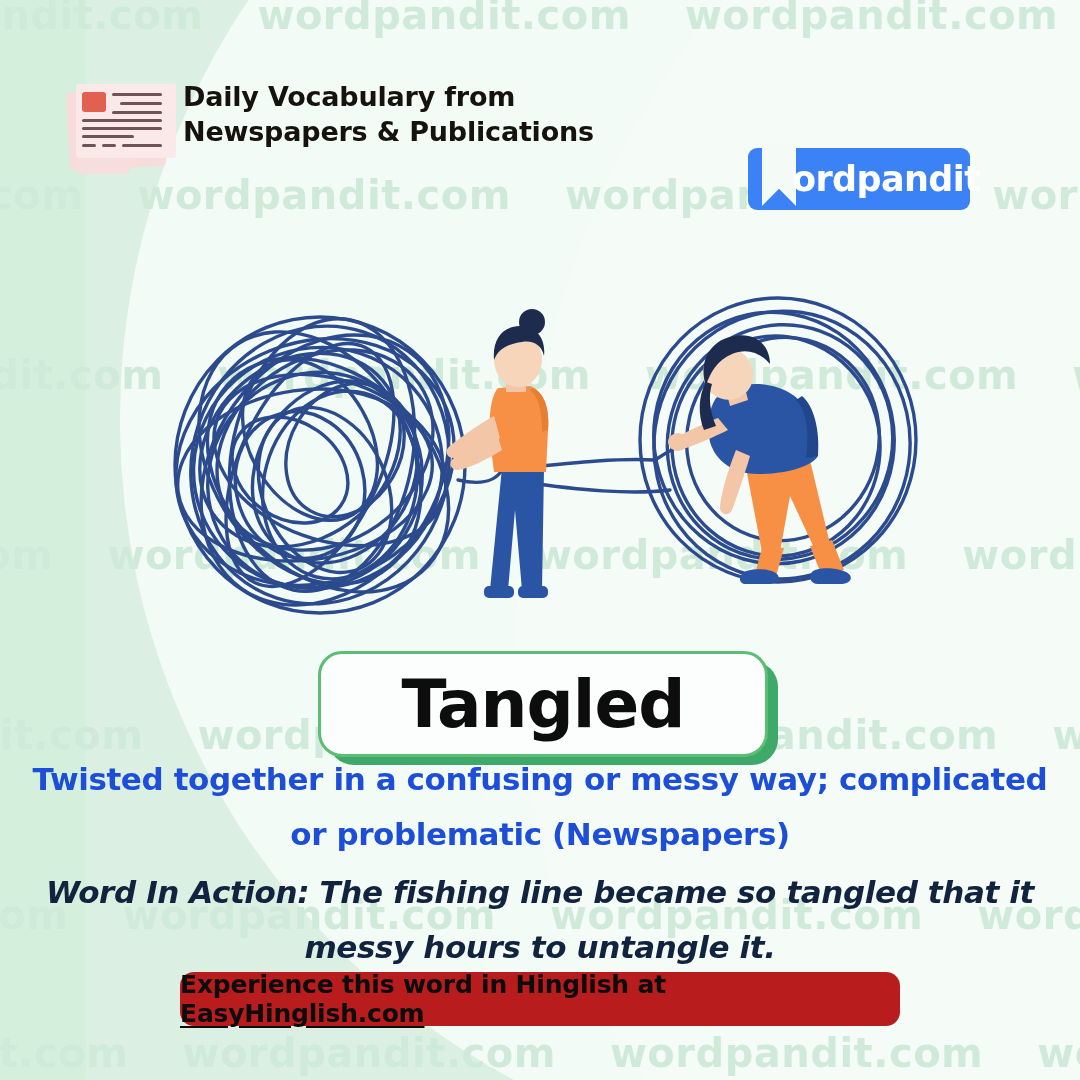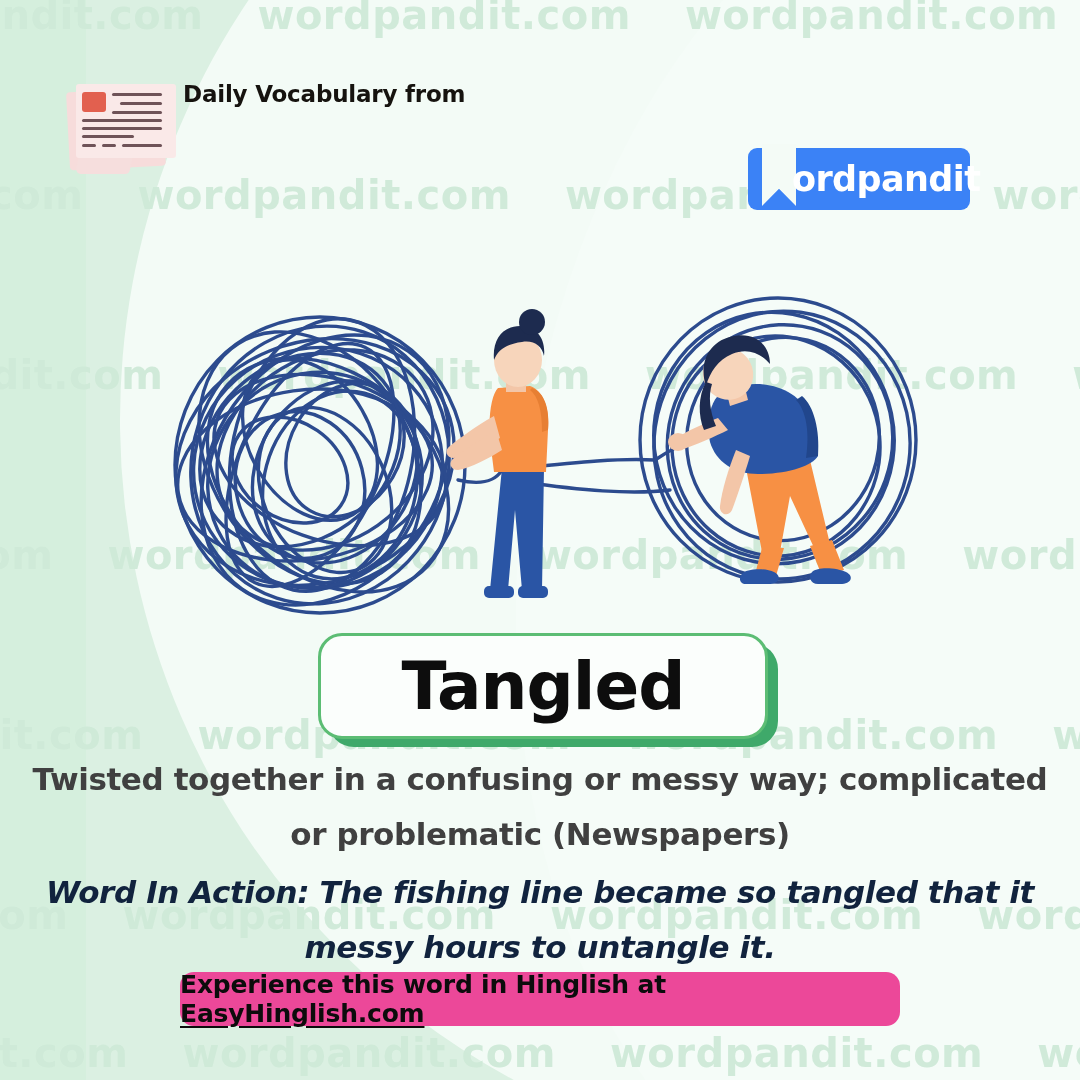--- a/index.html
+++ b/index.html
@@ -62,21 +62,21 @@
     background:#fae9e8;border-radius:3px;
   }
   .ni-block{
     position:absolute;left:6px;top:8px;width:24px;height:20px;
     background:#e2604f;border-radius:3px;
   }
   .ni-line{position:absolute;height:3px;background:#6f5358;border-radius:2px;}
 
   .header-title{
     position:absolute;left:183px;top:18px;
-    font-size:23px;font-weight:800;line-height:1.28;
+    font-size:27px;font-weight:800;line-height:1.28;
     color:#16130f;letter-spacing:-0.2px;
     font-family:"DejaVu Sans", sans-serif;
   }
 
   .logo{
     position:absolute;left:748px;top:86px;
     width:222px;height:62px;
     background:#3b82f6;border-radius:9px;
   }
   .logo-bookmark{
@@ -98,56 +98,56 @@
     color:#101010;font-size:31px;font-weight:800;
     letter-spacing:-.3px;
     font-family:"DejaVu Sans", sans-serif;
     white-space:nowrap;
   }
 
   
   .illus{position:absolute;left:150px;top:290px;width:790px;height:350px;}
 
   
-  .word-card-wrap{position:absolute;left:318px;top:633px;width:468px;height:108px;}
+  .word-card-wrap{position:absolute;left:318px;top:651px;width:468px;height:108px;}
   .word-card-shadow{
     position:absolute;left:10px;top:10px;width:450px;height:104px;
     background:#3fa96a;border-radius:26px;
   }
   .word-card{
     position:absolute;left:0;top:0;width:444px;height:100px;
     background:#fbfefc;border:3px solid #5cbd74;border-radius:24px;
     display:flex;align-items:center;justify-content:center;
   }
   .word-text{
     font-size:66px;font-weight:800;color:#0d0d0d;letter-spacing:-1px;
     font-family:"DejaVu Sans", sans-serif;
   }
 
   
   .definition{
     position:absolute;left:10px;top:752px;width:1060px;
-    text-align:center;color:#404040;
+    text-align:center;color:#1d4ed8;
     font-size:31px;font-weight:800;line-height:1.78;
     letter-spacing:-.4px;
     font-family:"DejaVu Sans", sans-serif;
   }
   .example{
     position:absolute;left:20px;top:865px;width:1040px;
     text-align:center;color:#11233e;
     font-size:31px;font-weight:800;line-height:1.78;
     letter-spacing:-.4px;
     font-family:"DejaVu Sans", sans-serif;
     font-style:italic;
   }
 
   
   .footer-card{
     position:absolute;left:180px;top:972px;width:720px;height:54px;
-    background:#ec4899;border-radius:14px;
+    background:#b91c1c;border-radius:14px;
     display:flex;align-items:center;justify-content:flex-start;
   }
   .footer-text{
     font-size:25px;font-weight:700;color:#0c0c0c;letter-spacing:-.2px;
     font-family:"DejaVu Sans", sans-serif;
   }
   .footer-link{text-decoration:underline;text-underline-offset:4px;}
 </style>
 </head>
 <body>
@@ -180,20 +180,21 @@
         <div class="ni-line" style="left:6px;top:35px;width:80px;"></div>
         <div class="ni-line" style="left:6px;top:43px;width:80px;"></div>
         <div class="ni-line" style="left:6px;top:51px;width:52px;"></div>
         <div class="ni-line" style="left:6px;top:60px;width:14px;"></div>
         <div class="ni-line" style="left:26px;top:60px;width:14px;"></div>
         <div class="ni-line" style="left:46px;top:60px;width:40px;"></div>
       </div>
     </div>
     <div class="header-title">
       <div>Daily Vocabulary from</div>
+      <div>Newspapers &amp; Publications</div>
     </div>
 
     <div class="logo">
       <div class="logo-bookmark"></div>
       <div class="logo-text">ordpandit</div>
     </div>
   </div>
 
   <div class="side-wm">wordpandit.com</div>
 

